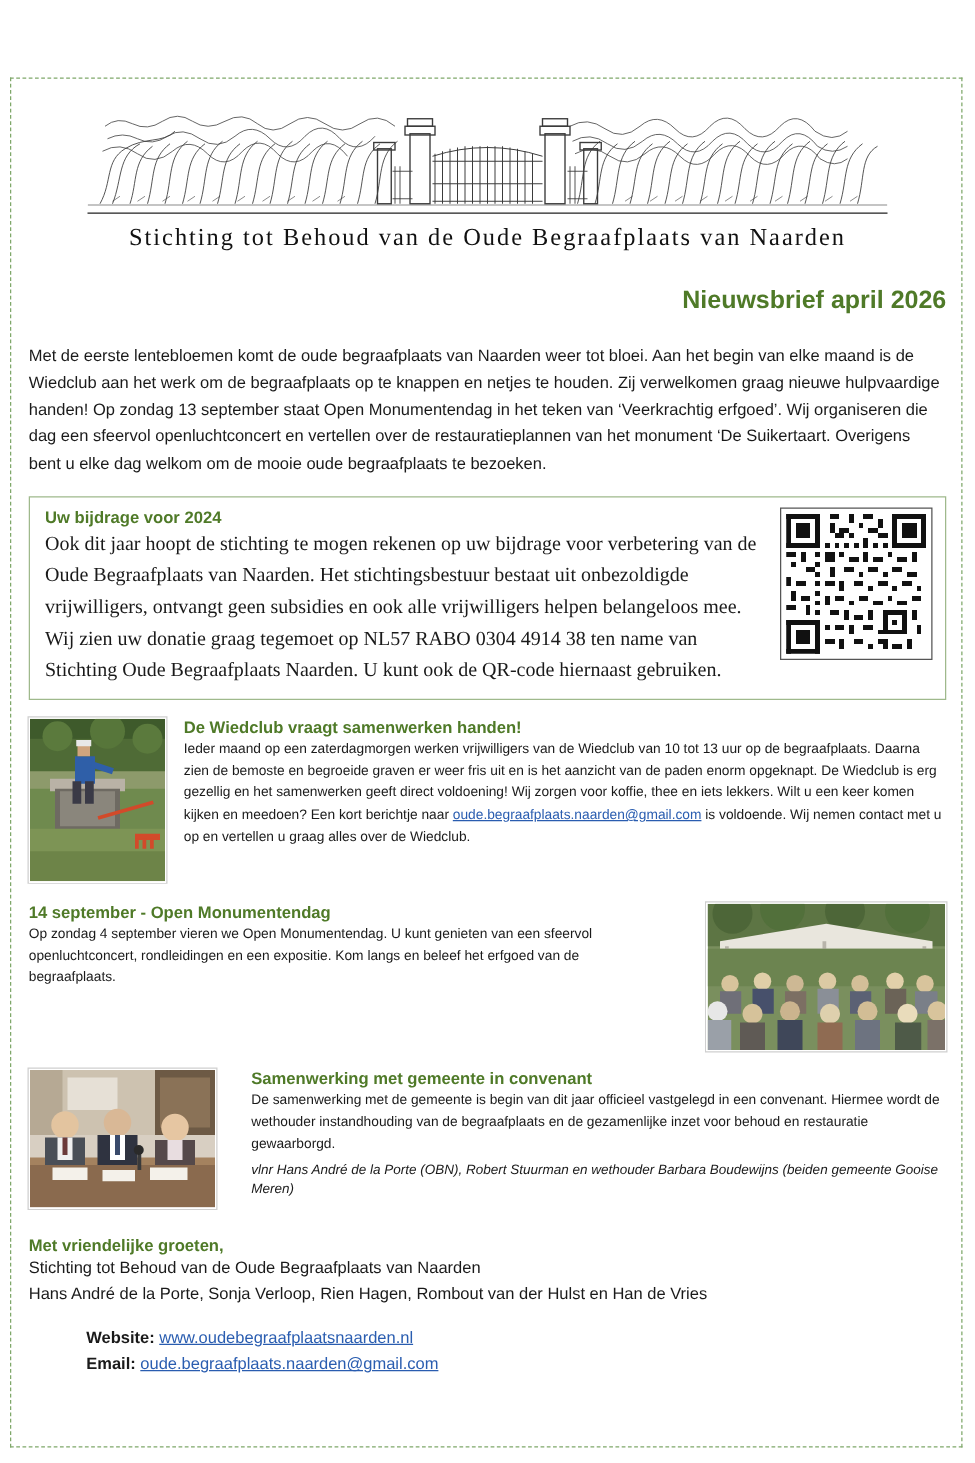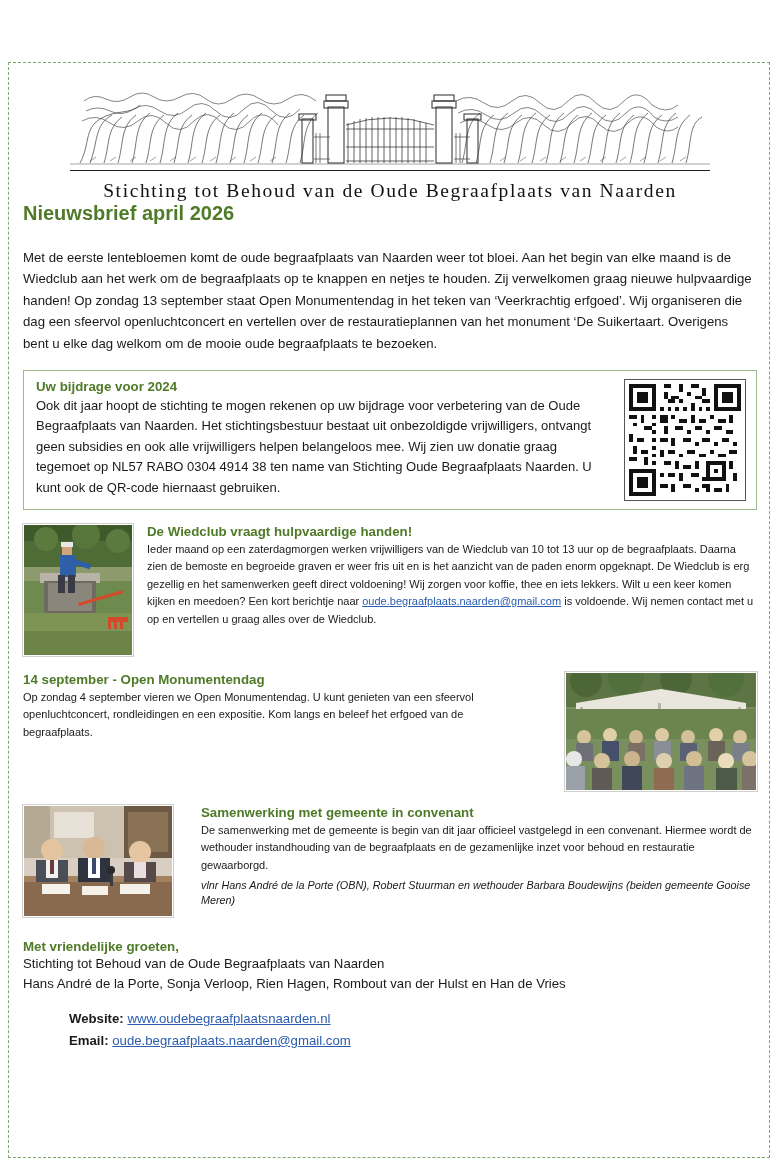--- a/index.html
+++ b/index.html
@@ -54,24 +54,25 @@
     font-family: "Liberation Serif", serif;
     font-size: 19.5px;
     letter-spacing: 1.6px;
     color: #111;
     margin-top: 9px;
     white-space: nowrap;
   }
 
   
   .headline {
-    text-align: left;
+    text-align: right;
     color: #4f7a28;
     font-size: 20px;
     font-weight: bold;
+    margin-top: 27px;
   }
 
   
   .intro {
     margin-top: 22px;
     font-size: 13.2px;
     line-height: 1.62;
     color: #1a1a1a;
     text-align: left;
   }
@@ -85,23 +86,24 @@
     min-height: 118px;
     box-sizing: border-box;
   }
   .donation-title {
     color: #4f7a28;
     font-weight: bold;
     font-size: 13.3px;
     margin-bottom: 2px;
   }
   .donation-text {
-    font-size: 13px;
+    font-size: 16px;
     line-height: 1.58;
     width: 570px;
+    font-family: Liberation Serif, serif;
   }
   .qr-wrap {
     position: absolute;
     right: 10px;
     top: 8px;
     width: 122px;
     height: 122px;
     border: 1px solid #555;
     background: #fff;
     padding: 4px;
@@ -447,21 +449,21 @@
           <rect x="44" y="50" width="7" height="18" fill="#3a3a46"></rect>
 
           <rect x="54" y="78" width="46" height="3" fill="#d24a2a" transform="rotate(-16 54 78)"></rect>
           <rect x="84" y="92" width="20" height="5" fill="#d24a2a"></rect>
           <rect x="84" y="96" width="3" height="8" fill="#d24a2a"></rect>
           <rect x="90" y="96" width="3" height="8" fill="#d24a2a"></rect>
           <rect x="96" y="96" width="3" height="8" fill="#d24a2a"></rect>
         </svg>
       </div>
       <div class="wiedclub-body">
-        <div class="sec-title">De Wiedclub vraagt hulpvaardige handen!</div>
+        <div class="sec-title">De Wiedclub vraagt samenwerken handen!</div>
         <div class="sec-text"><span>Ieder maand op een zaterdagmorgen werken vrijwilligers van de Wiedclub van 10 tot 13 uur op de begraafplaats. Daarna zien de bemoste en begroeide graven er weer fris uit en is het aanzicht van de paden enorm opgeknapt. De Wiedclub is erg gezellig en het samenwerken geeft direct voldoening! Wij zorgen voor koffie, thee en iets lekkers. Wilt u een keer komen kijken en meedoen? Een kort berichtje naar </span><a class="mail" href="#">oude.begraafplaats.naarden@gmail.com</a><span> is voldoende. Wij nemen contact met u op en vertellen u graag alles over de Wiedclub.</span></div>
       </div>
     </div>
 
     <div class="monument">
       <div class="monument-body">
         <div class="sec-title">14 september - Open Monumentendag</div>
         <div class="sec-text">Op zondag 4 september vieren we Open Monumentendag. U kunt genieten van een sfeervol openluchtconcert, rondleidingen en een expositie. Kom langs en beleef het erfgoed van de begraafplaats.</div>
       </div>
       <div class="photo photo-concert ph">

